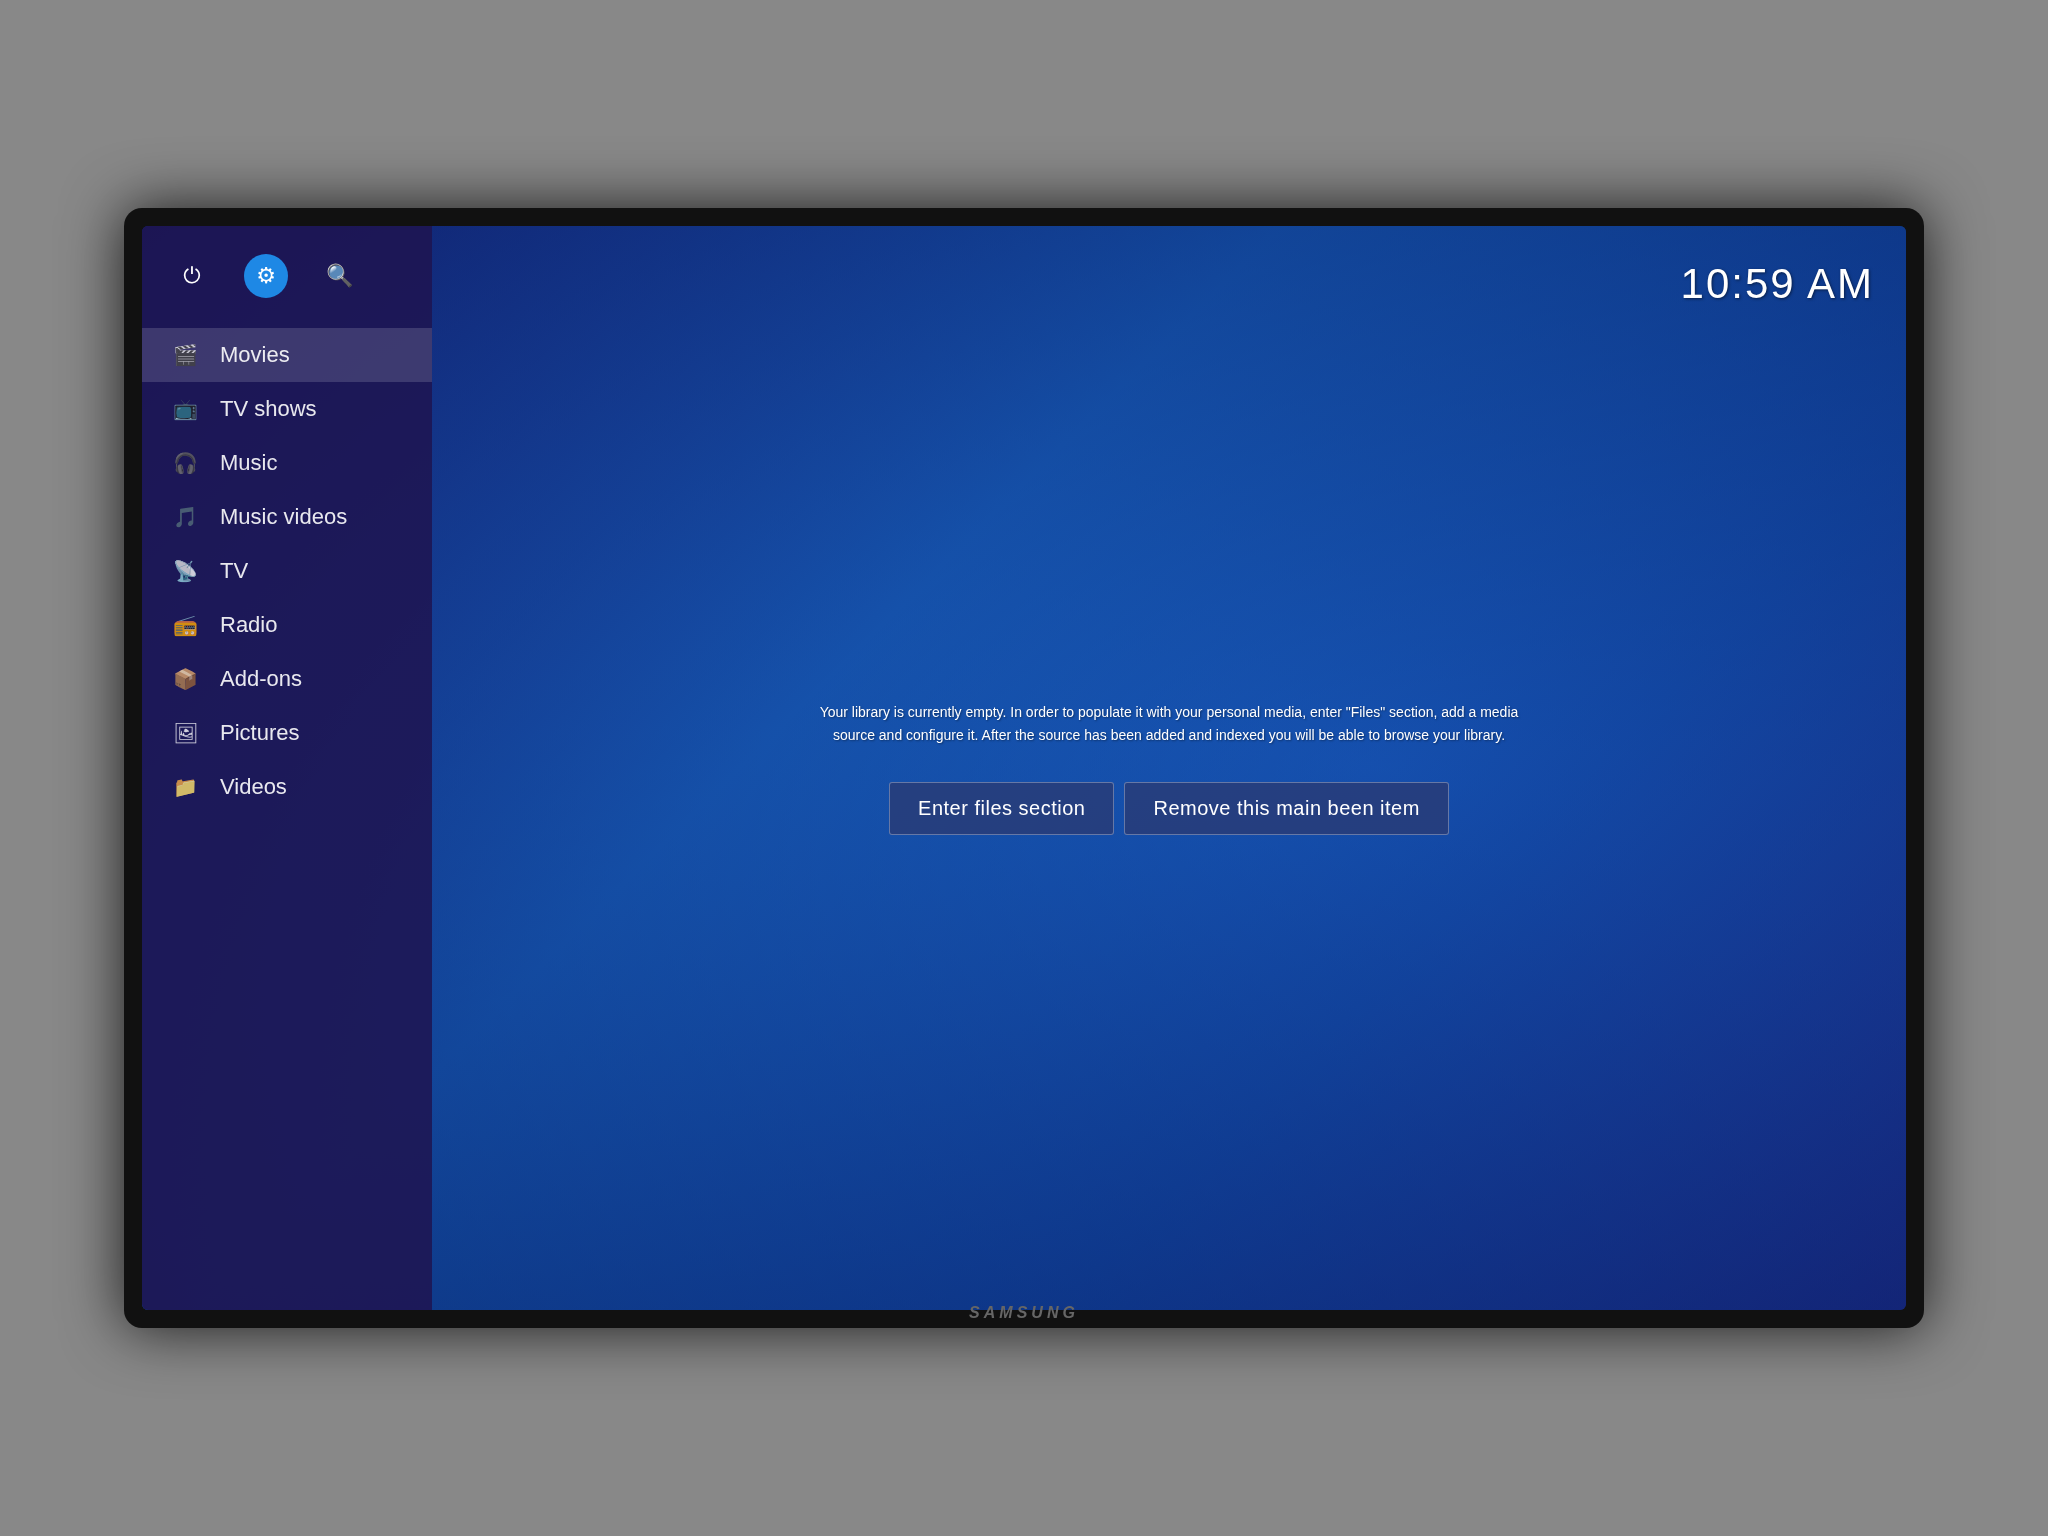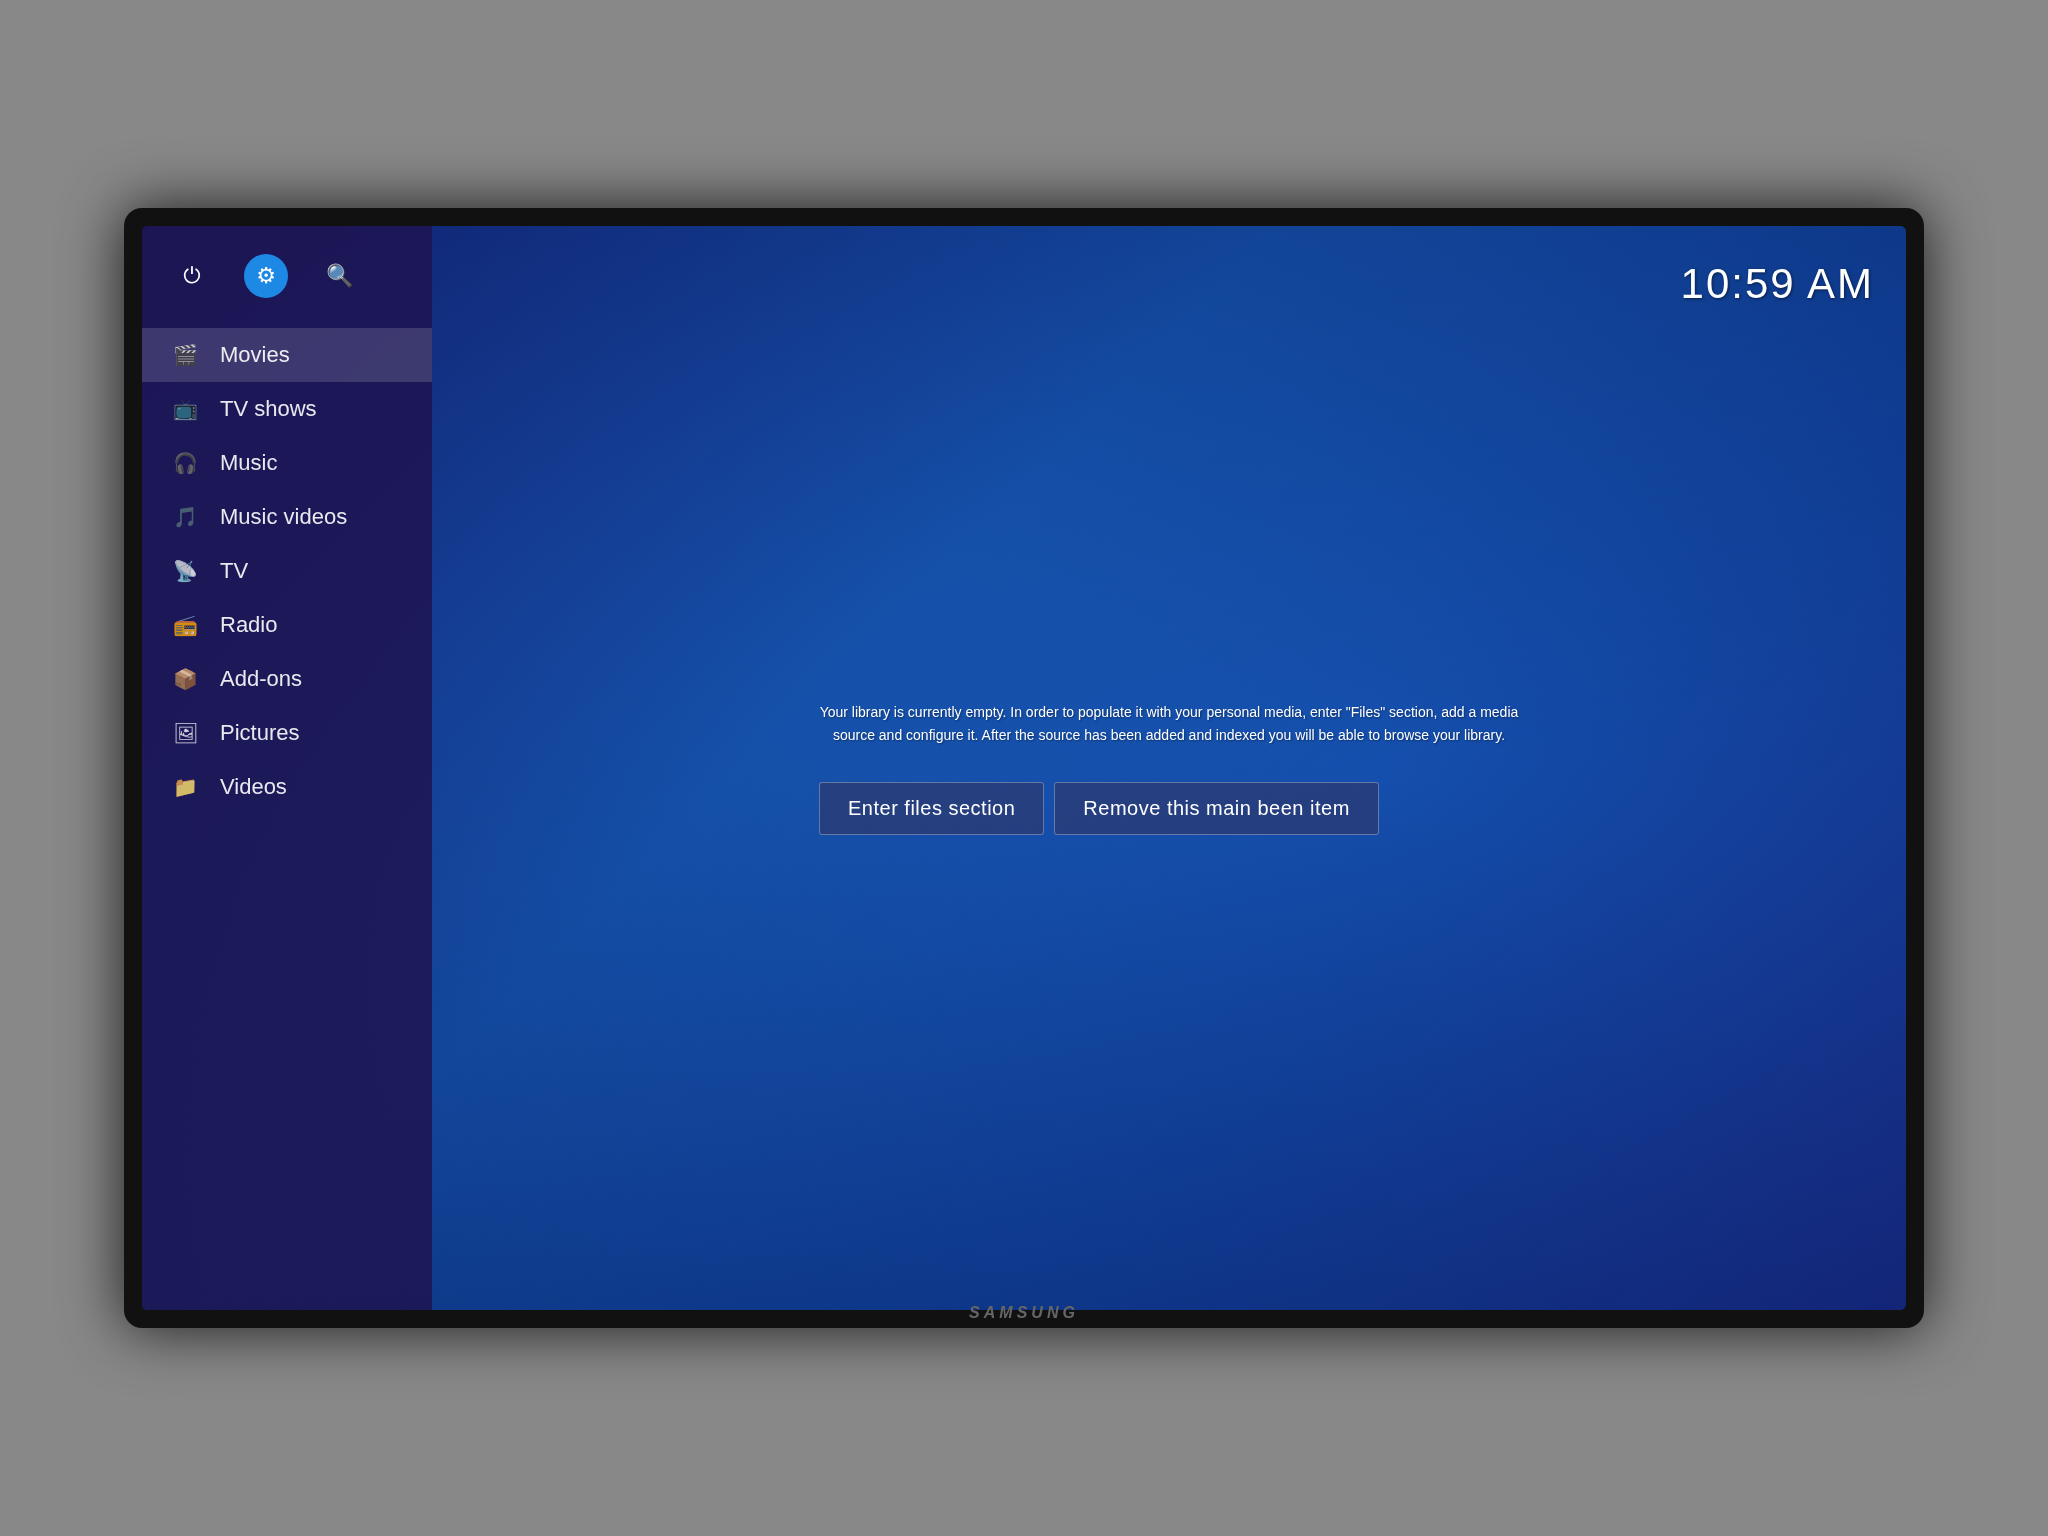--- a/index.html
+++ b/index.html
@@ -162,21 +162,21 @@
       font-size: 14px;
       line-height: 1.6;
       margin-bottom: 36px;
       text-shadow: 1px 1px 2px rgba(0,0,0,0.4);
       text-align: center;
     }
 
     .action-buttons {
       display: flex;
       gap: 10px;
-      justify-content: flex-start;
+      justify-content: center;
     }
 
     .action-btn {
       background: rgba(40, 60, 120, 0.85);
       border: 1px solid rgba(255,255,255,0.3);
       color: white;
       font-size: 20px;
       padding: 14px 28px;
       cursor: pointer;
       border-radius: 3px;

